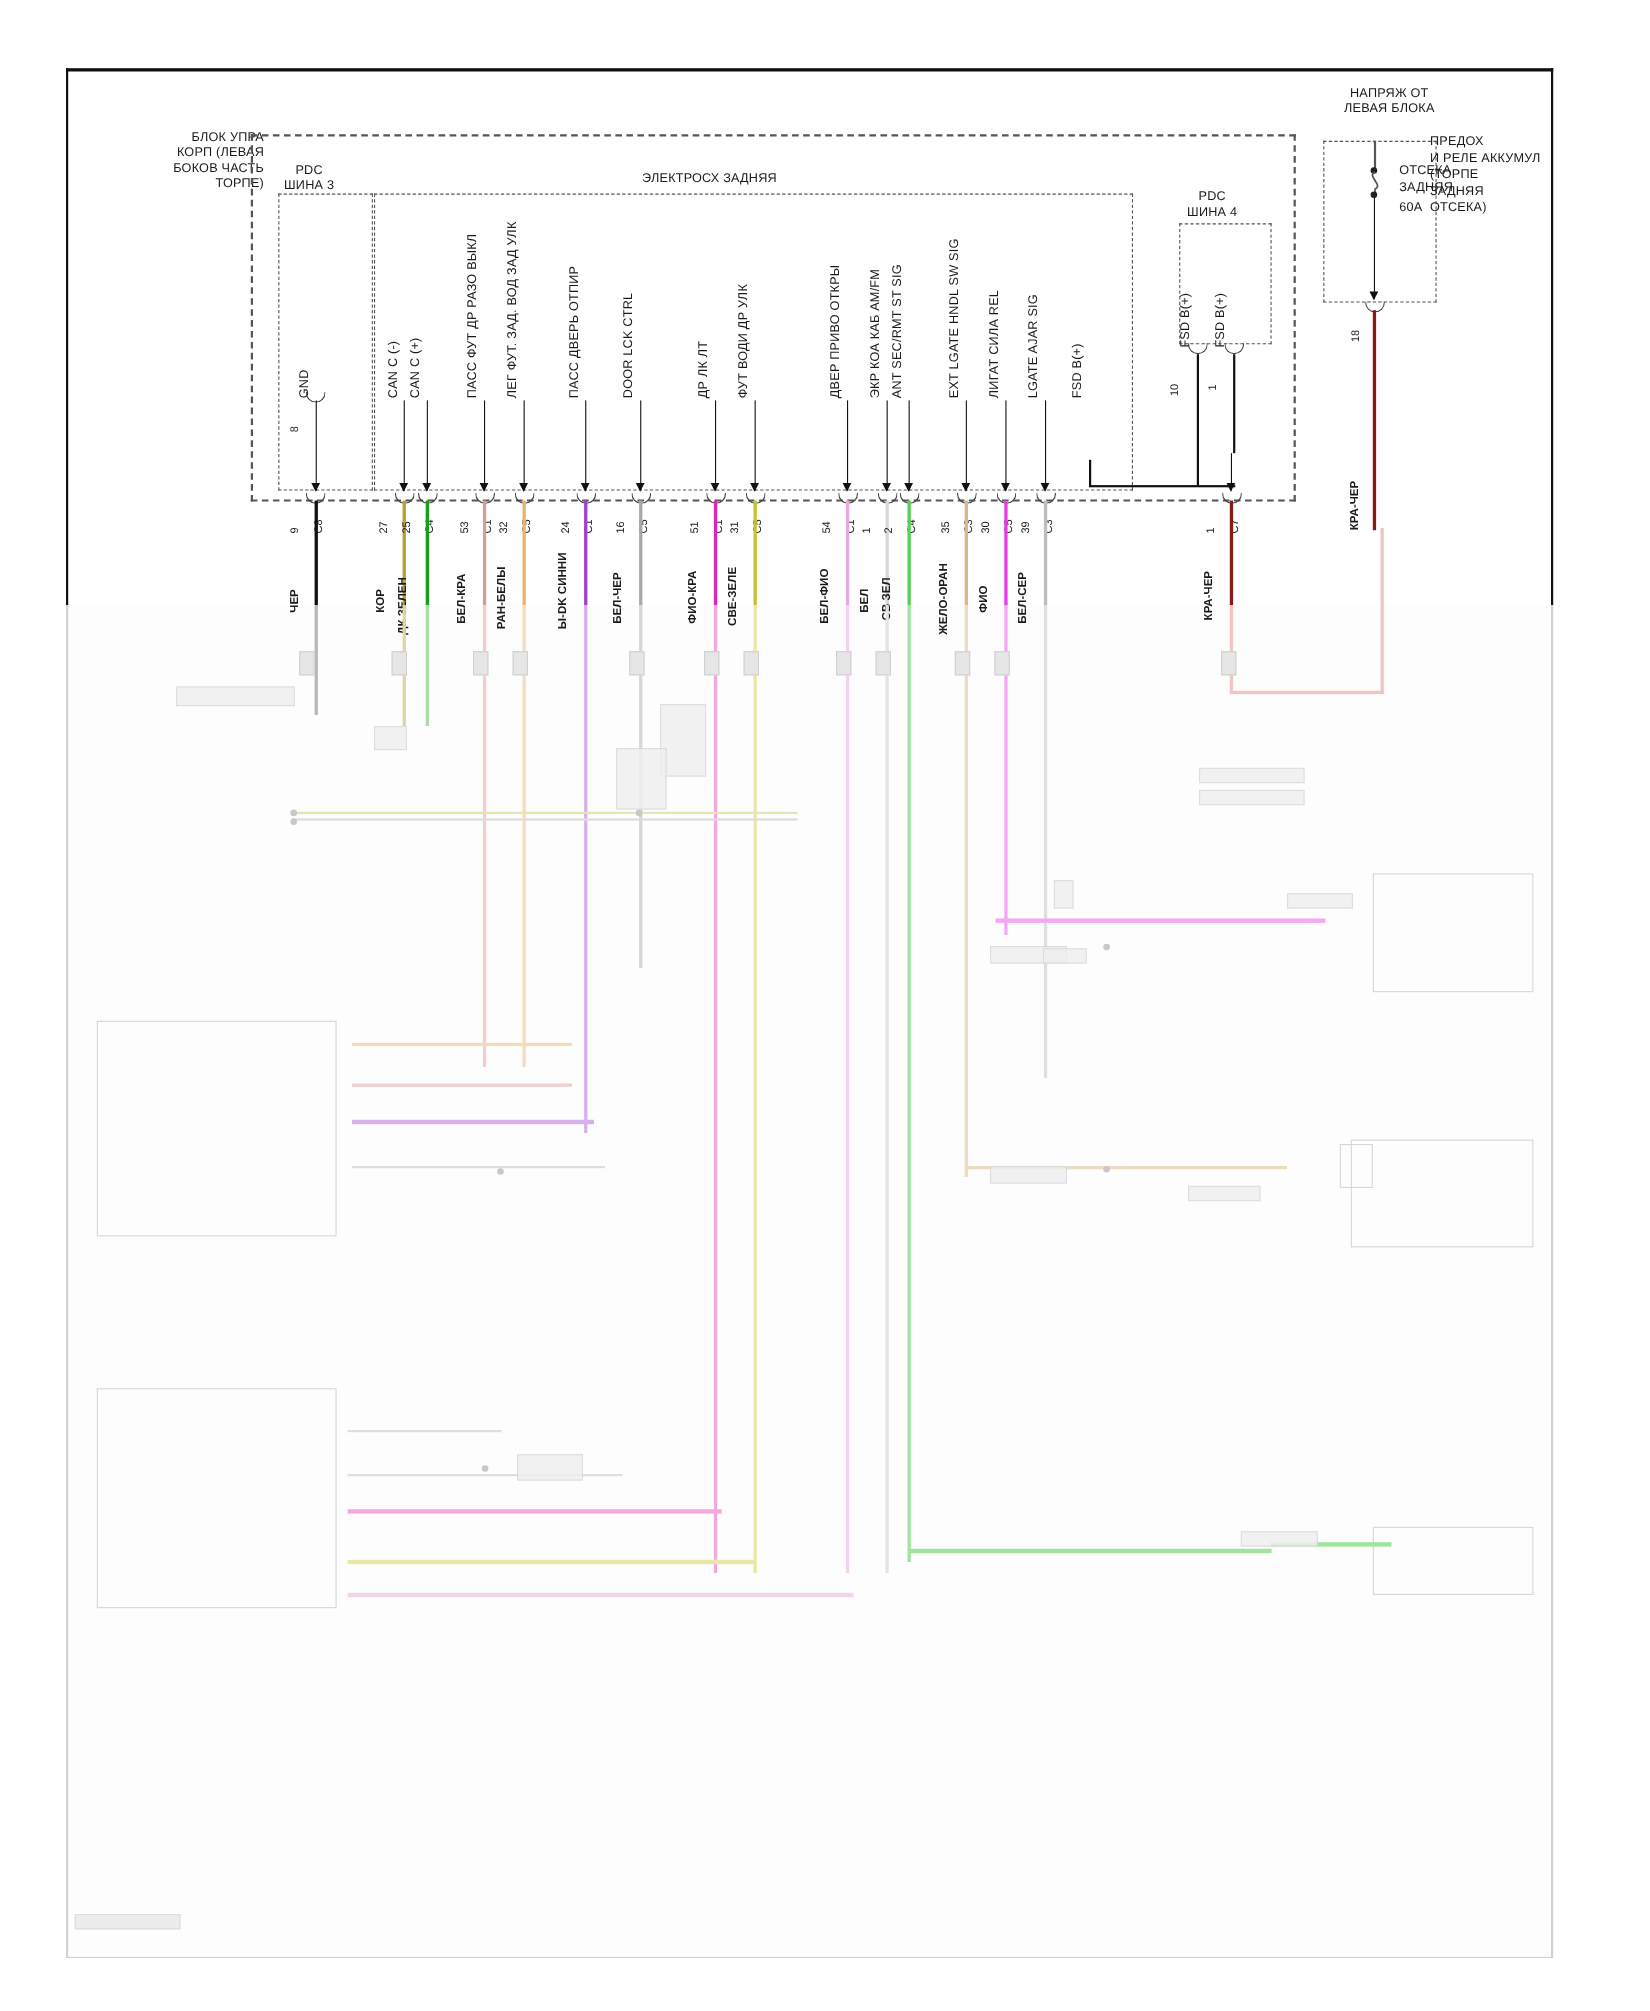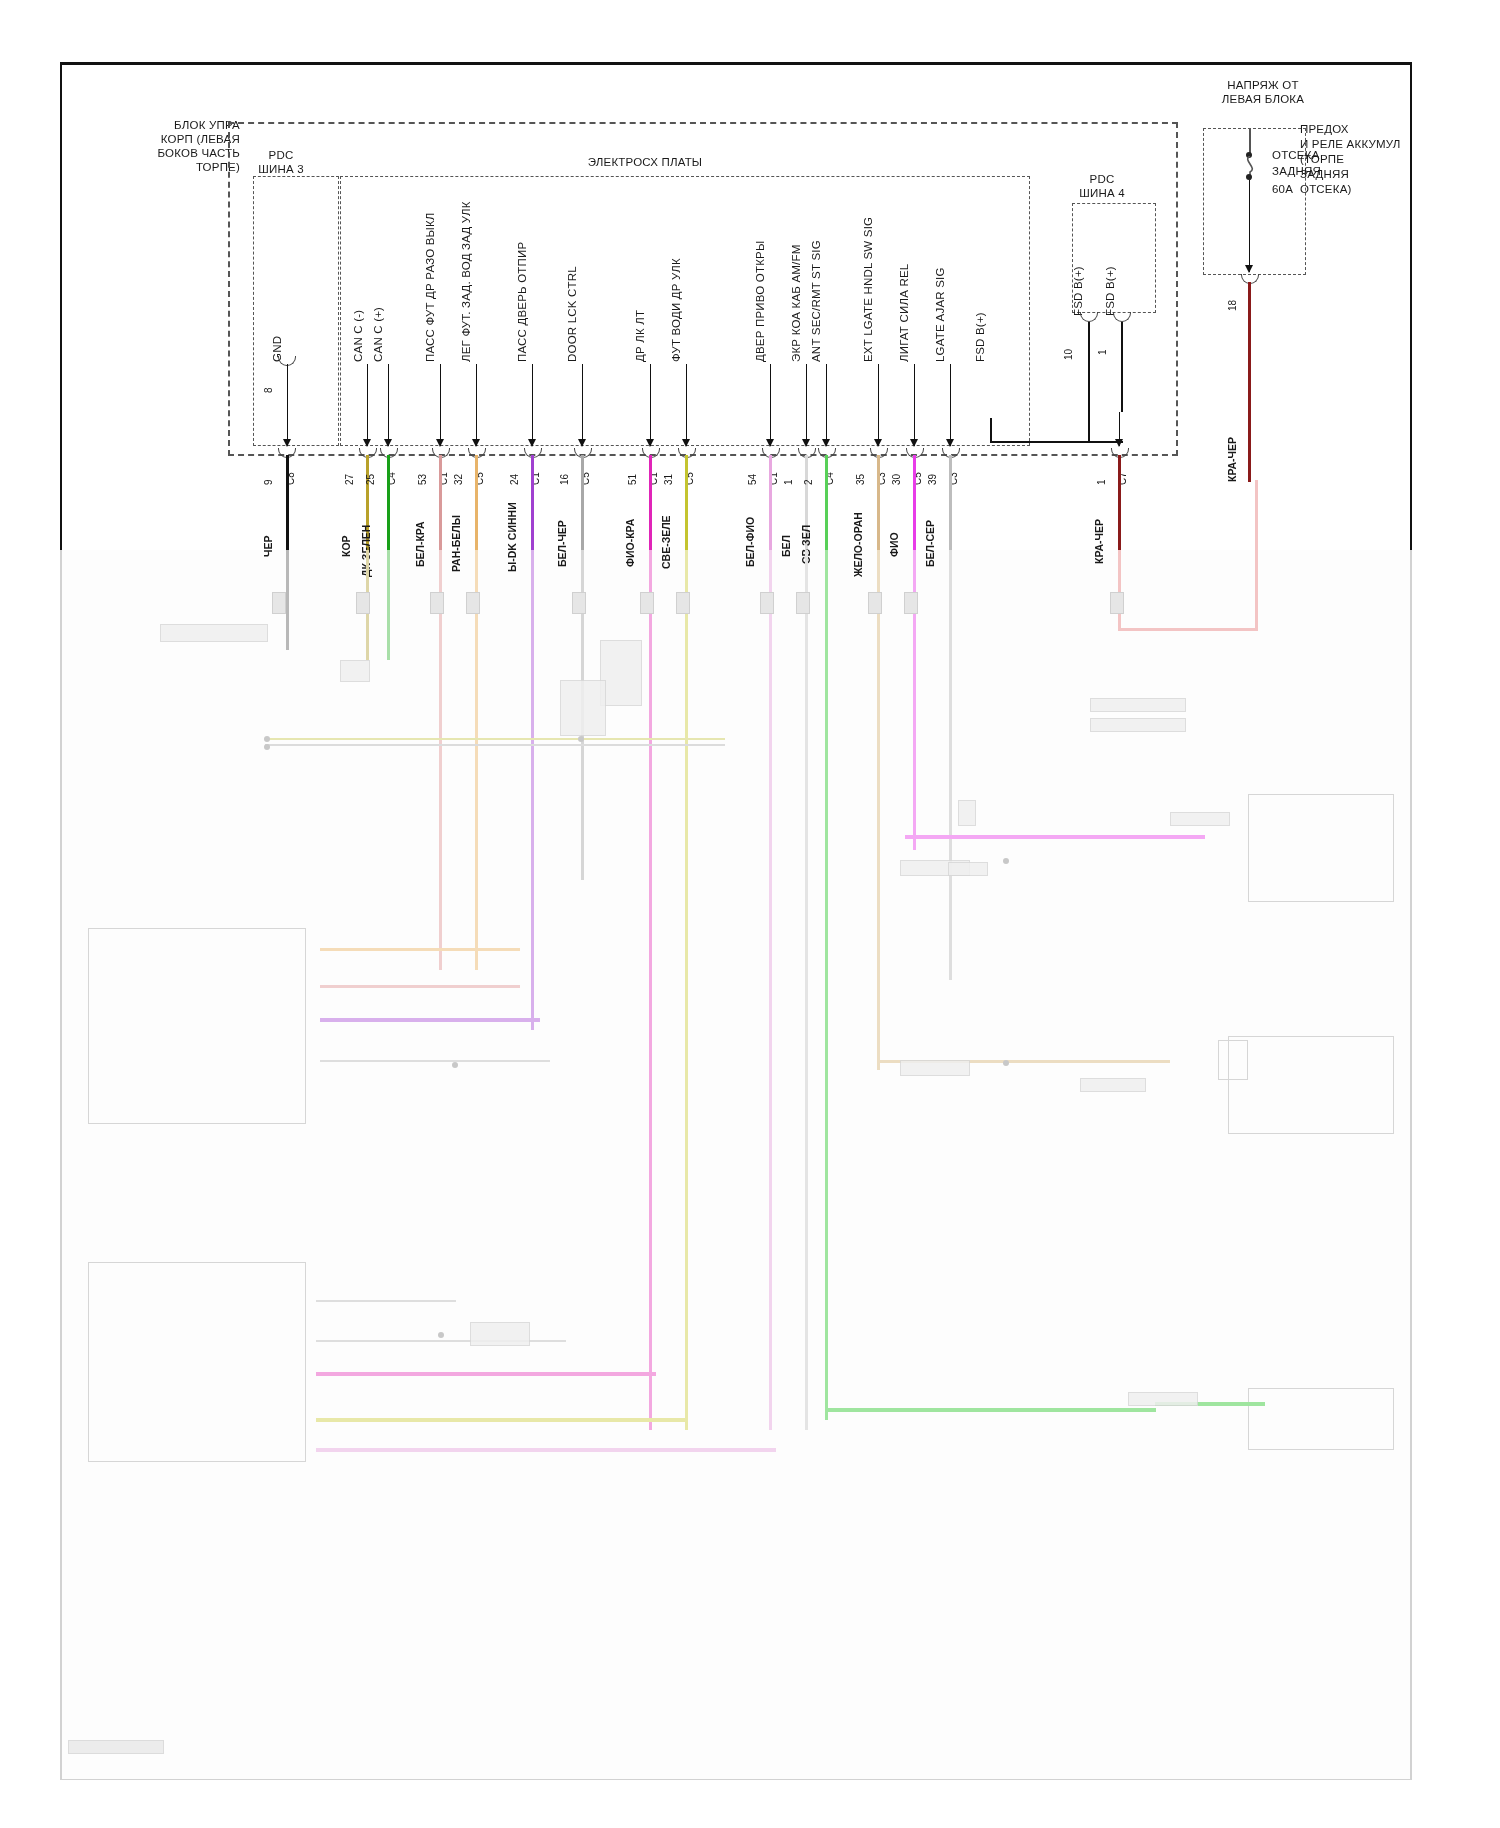--- a/index.html
+++ b/index.html
@@ -98,21 +98,21 @@
 КОРП (ЛЕВАЯ
 БОКОВ ЧАСТЬ
 ТОРПЕ)</div>
 
   <div class="dbox" style="left:228px; top:122px; width:950px; height:334px;"></div>
 
   <div class="lbl c" style="left:232px; top:148px; width:98px; white-space:pre-line;">PDC
 ШИНА 3</div>
   <div class="dbox thin" style="left:253px; top:176px; width:86px; height:270px;"></div>
 
-  <div class="lbl c" style="left:520px; top:155px; width:250px;">ЭЛЕКТРОСХ ПЛАТЫ</div>
+  <div class="lbl c" style="left:520px; top:155px; width:250px;">ЭЛЕКТРОСХ ЗАДНЯЯ</div>
   <div class="dbox thin" style="left:340px; top:176px; width:690px; height:270px;"></div>
 
   <div class="lbl c" style="left:1052px; top:172px; width:100px; white-space:pre-line;">PDC
 ШИНА 4</div>
   <div class="dbox thin" style="left:1072px; top:203px; width:84px; height:110px;"></div>
 
   <div class="vlabel" style="left:1084px; top:304px;">FSD B(+)</div>
   <div class="vlabel" style="left:1116px; top:304px;">FSD B(+)</div>
   <div class="vsmall" style="left:1074px; top:349px;">10</div>
   <div class="vsmall" style="left:1108px; top:344px;">1</div>

